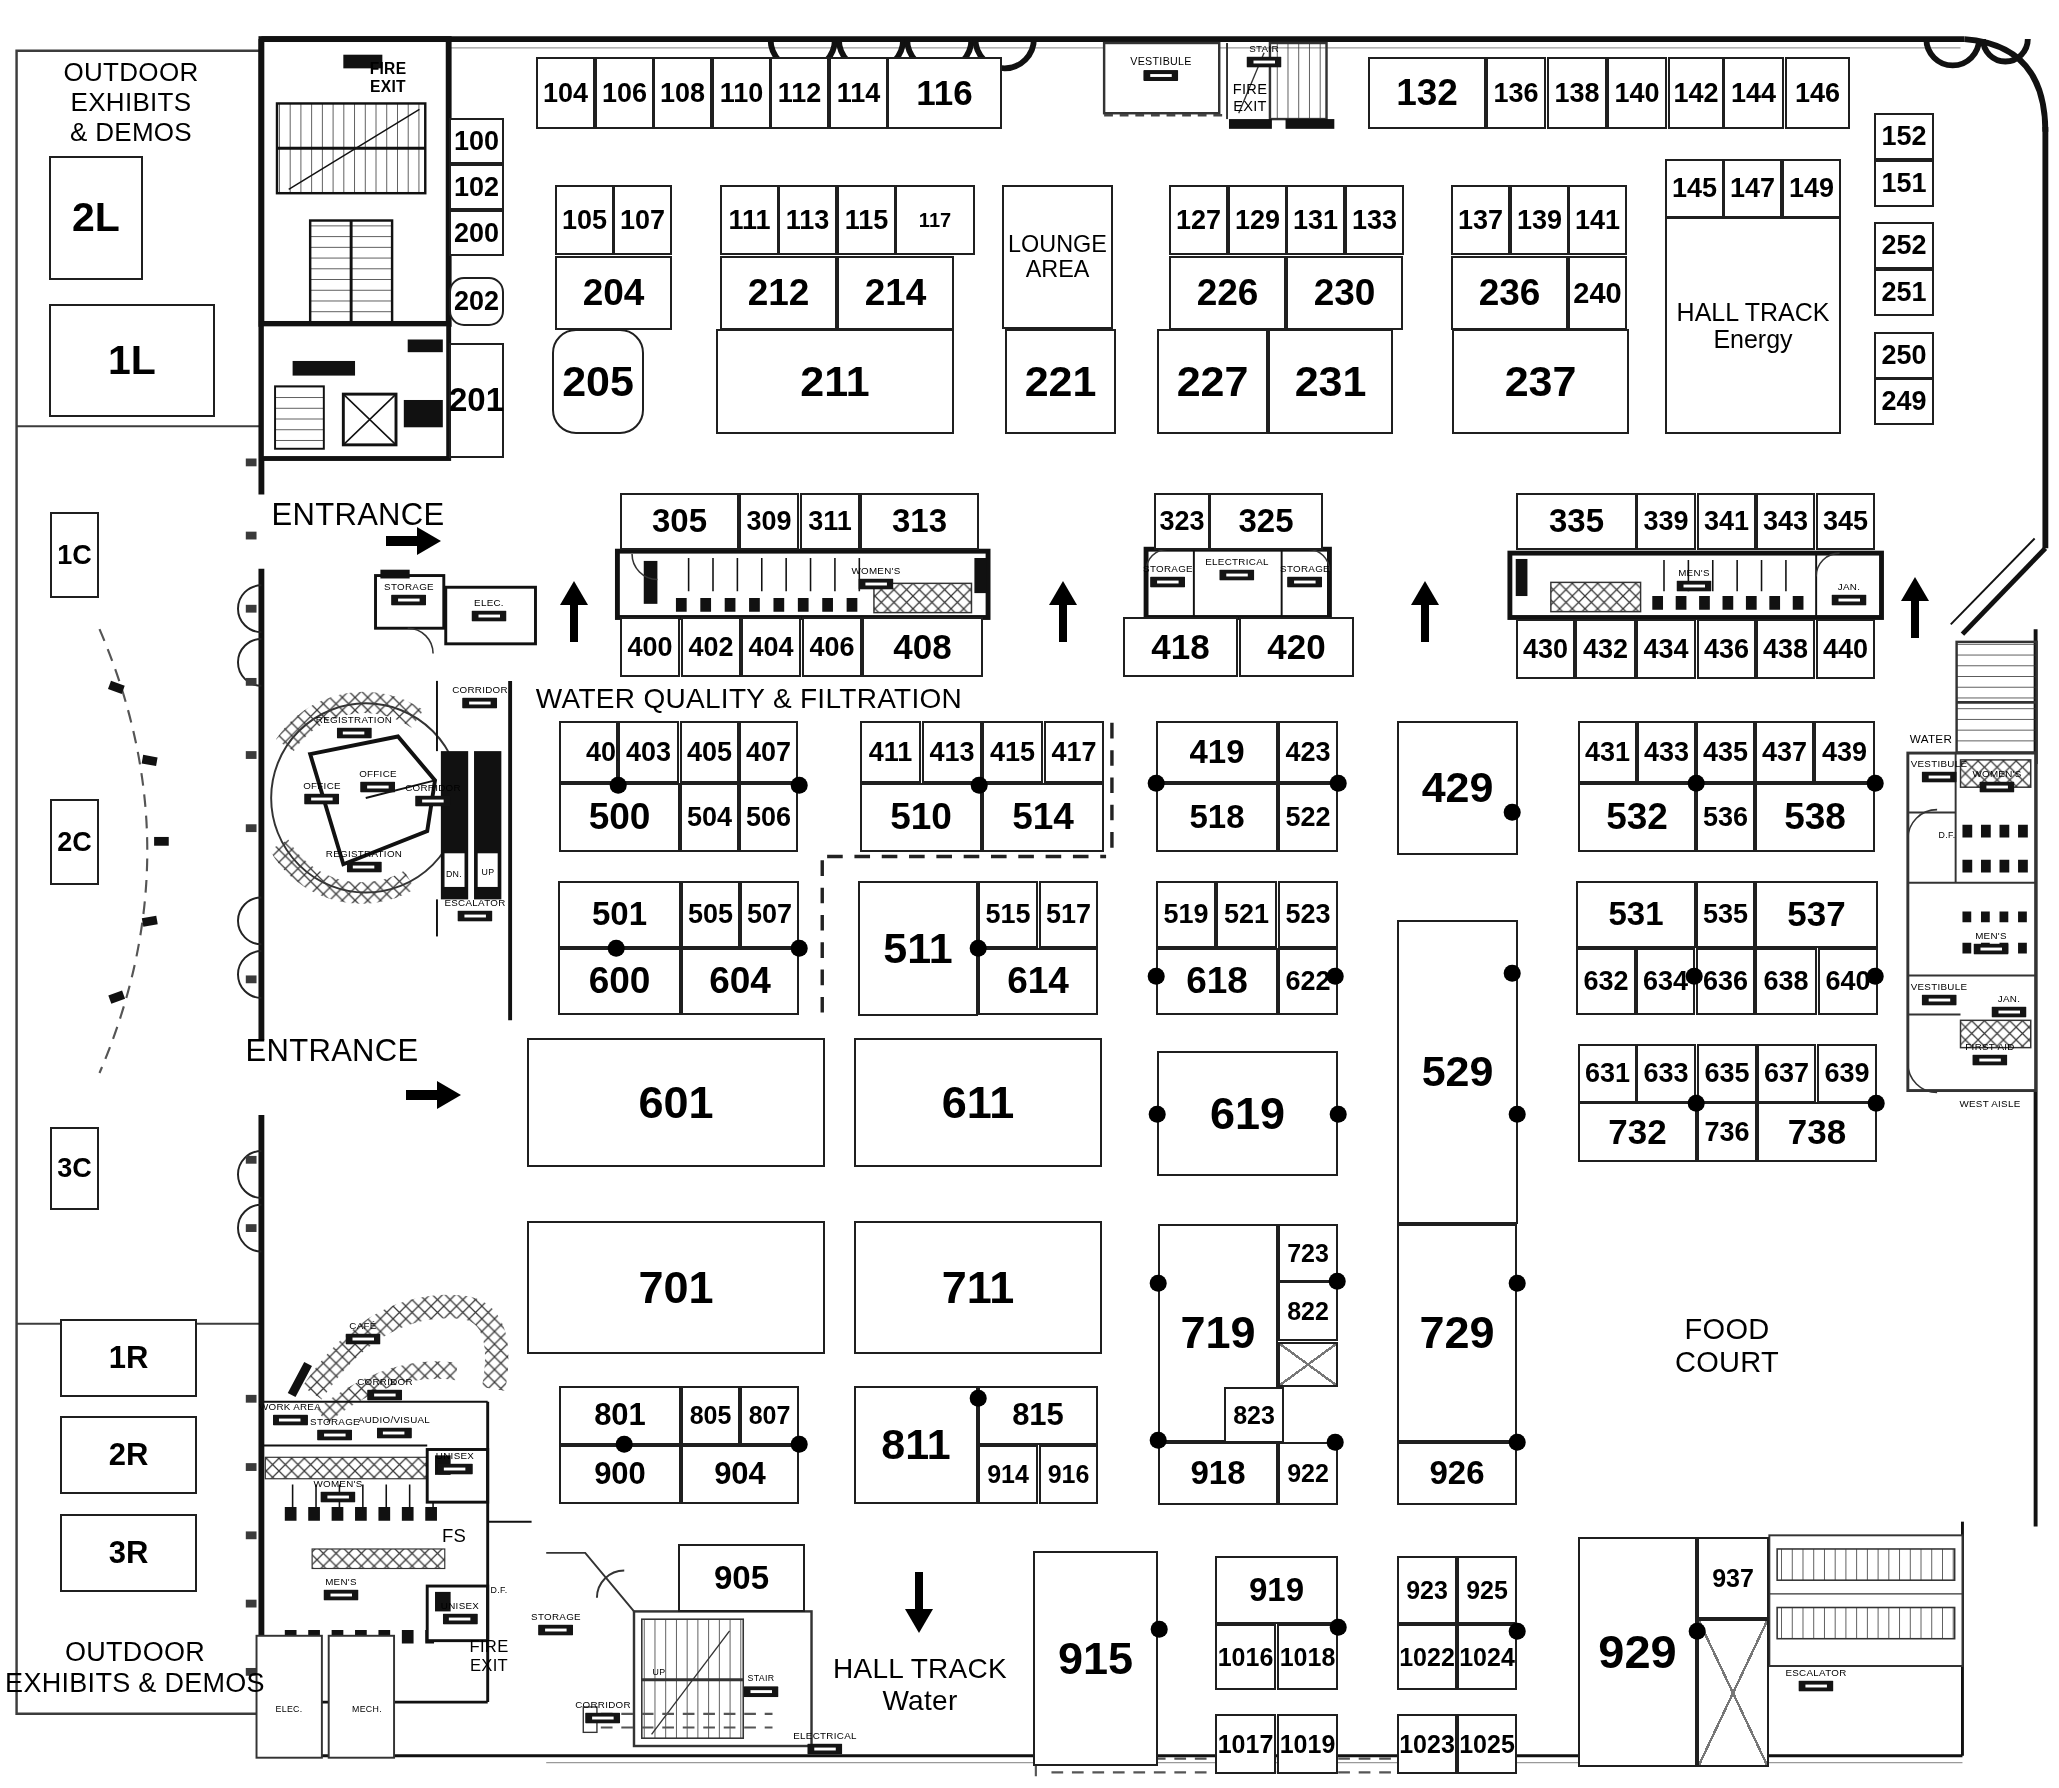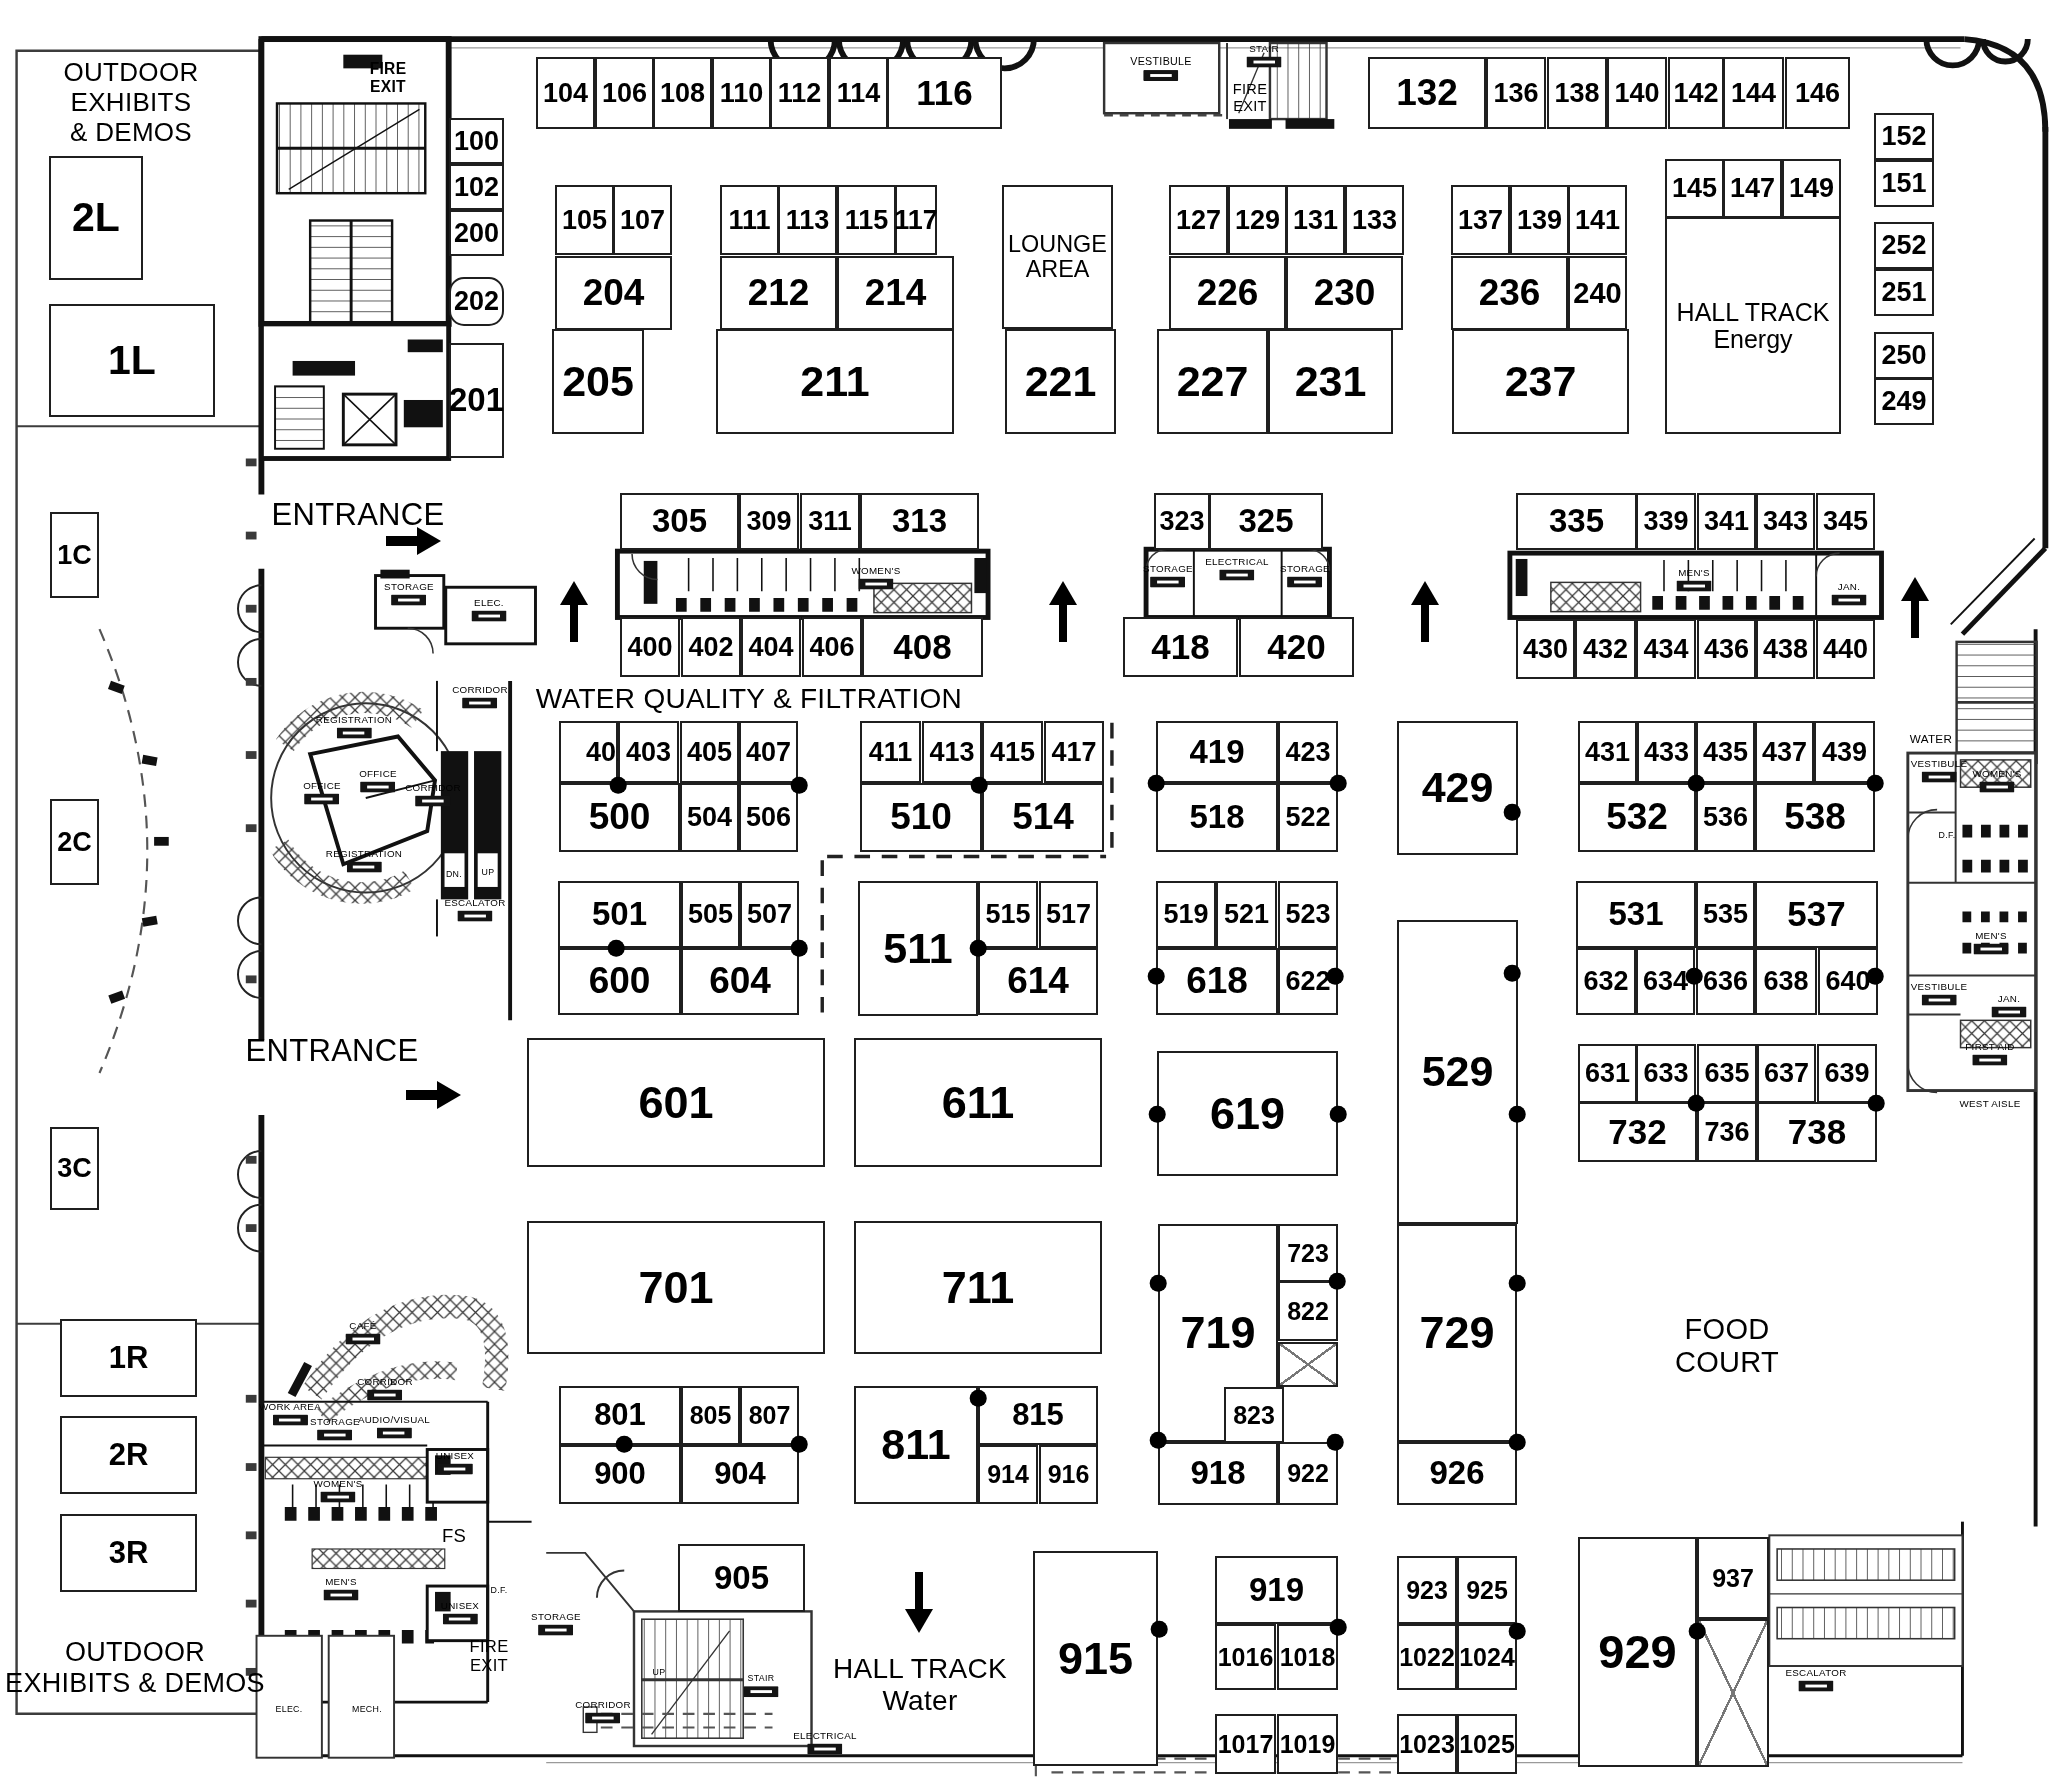--- a/index.html
+++ b/index.html
@@ -292,21 +292,21 @@
       <div class="booth" style="left: 712px; top: 57px; width: 59px; height: 72px; font-size: 27px;">110</div>
       <div class="booth" style="left: 770px; top: 57px; width: 59px; height: 72px; font-size: 27px;">112</div>
       <div class="booth" style="left: 829px; top: 57px; width: 59px; height: 72px; font-size: 27px;">114</div>
       <div class="booth" style="left: 887px; top: 57px; width: 115px; height: 72px; font-size: 35px;">116</div>
       <div class="booth" style="left: 555px; top: 185px; width: 59px; height: 70px; font-size: 27px;">105</div>
       <div class="booth" style="left: 613px; top: 185px; width: 59px; height: 70px; font-size: 27px;">107</div>
       <div class="booth" style="left: 555px; top: 256px; width: 117px; height: 74px; font-size: 37px;">204</div>
       <div class="booth" style="left: 720px; top: 185px; width: 59px; height: 70px; font-size: 27px;">111</div>
       <div class="booth" style="left: 778px; top: 185px; width: 59px; height: 70px; font-size: 27px;">113</div>
       <div class="booth" style="left: 837px; top: 185px; width: 59px; height: 70px; font-size: 27px;">115</div>
-      <div class="booth" style="left: 895px; top: 185px; width: 42px; height: 70px; font-size: 27px;">117</div>
+      <div class="booth" style="left: 895px; top: 185px; width: 80px; height: 70px; font-size: 20px;">117</div>
       <div class="booth" style="left: 720px; top: 256px; width: 117px; height: 74px; font-size: 37px;">212</div>
       <div class="booth" style="left: 837px; top: 256px; width: 117px; height: 74px; font-size: 37px;">214</div>
       <div class="booth" style="left: 1002px; top: 185px; width: 111px; height: 144px; font-size: 23.4px; font-weight: normal;">LOUNGE
 AREA</div>
       <div class="booth" style="left: 1169px; top: 185px; width: 59px; height: 70px; font-size: 27px;">127</div>
       <div class="booth" style="left: 1228px; top: 185px; width: 59px; height: 70px; font-size: 27px;">129</div>
       <div class="booth" style="left: 1286px; top: 185px; width: 59px; height: 70px; font-size: 27px;">131</div>
       <div class="booth" style="left: 1345px; top: 185px; width: 59px; height: 70px; font-size: 27px;">133</div>
       <div class="booth" style="left: 1169px; top: 256px; width: 117px; height: 74px; font-size: 37px;">226</div>
       <div class="booth" style="left: 1286px; top: 256px; width: 117px; height: 74px; font-size: 37px;">230</div>
@@ -326,21 +326,21 @@
       <div class="booth" style="left: 1723px; top: 159px; width: 59px; height: 59px; font-size: 27px;">147</div>
       <div class="booth" style="left: 1782px; top: 159px; width: 59px; height: 59px; font-size: 27px;">149</div>
       <div class="booth" style="left: 1665px; top: 217px; width: 176px; height: 217px; font-size: 25px; font-weight: normal;">HALL TRACK
 Energy</div>
       <div class="booth" style="left: 1874px; top: 113px; width: 60px; height: 47px; font-size: 27px;">152</div>
       <div class="booth" style="left: 1874px; top: 160px; width: 60px; height: 47px; font-size: 27px;">151</div>
       <div class="booth" style="left: 1874px; top: 222px; width: 60px; height: 47px; font-size: 27px;">252</div>
       <div class="booth" style="left: 1874px; top: 269px; width: 60px; height: 47px; font-size: 27px;">251</div>
       <div class="booth" style="left: 1874px; top: 332px; width: 60px; height: 47px; font-size: 27px;">250</div>
       <div class="booth" style="left: 1874px; top: 378px; width: 60px; height: 47px; font-size: 27px;">249</div>
-      <div class="booth" style="left: 552px; top: 329px; width: 92px; height: 105px; font-size: 43px;">205</div>
+      <div class="booth" style="left: 552px; top: 329px; width: 92px; height: 105px; font-size: 43px; border-radius: 24px;">205</div>
       <div class="booth" style="left: 716px; top: 329px; width: 238px; height: 105px; font-size: 43px; text-align: right;">211</div>
       <div class="booth" style="left: 1005px; top: 329px; width: 111px; height: 105px; font-size: 43px;">221</div>
       <div class="booth" style="left: 1157px; top: 329px; width: 111px; height: 105px; font-size: 43px;">227</div>
       <div class="booth" style="left: 1268px; top: 329px; width: 125px; height: 105px; font-size: 43px;">231</div>
       <div class="booth" style="left: 1452px; top: 329px; width: 177px; height: 105px; font-size: 43px;">237</div>
       <div class="booth" style="left: 620px; top: 493px; width: 119px; height: 57px; font-size: 33px;">305</div>
       <div class="booth" style="left: 739px; top: 493px; width: 60px; height: 57px; font-size: 27px;">309</div>
       <div class="booth" style="left: 800px; top: 493px; width: 60px; height: 57px; font-size: 27px;">311</div>
       <div class="booth" style="left: 860px; top: 493px; width: 119px; height: 57px; font-size: 33px;">313</div>
       <div class="booth" style="left: 620px; top: 617px; width: 60px; height: 60px; font-size: 27px;">400</div>

